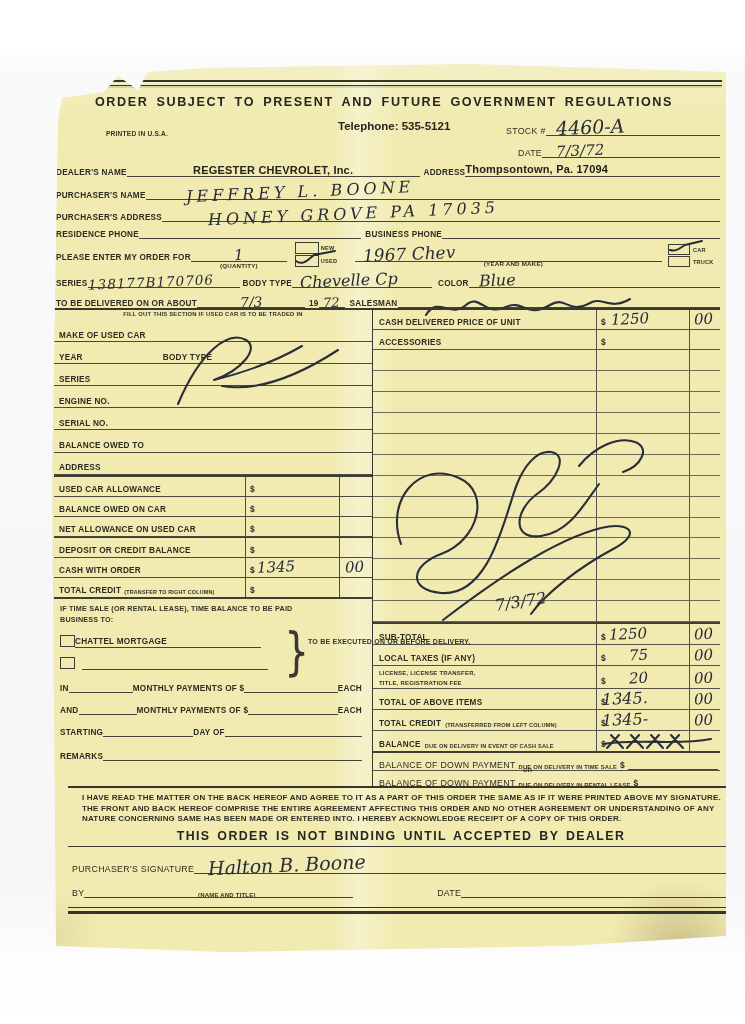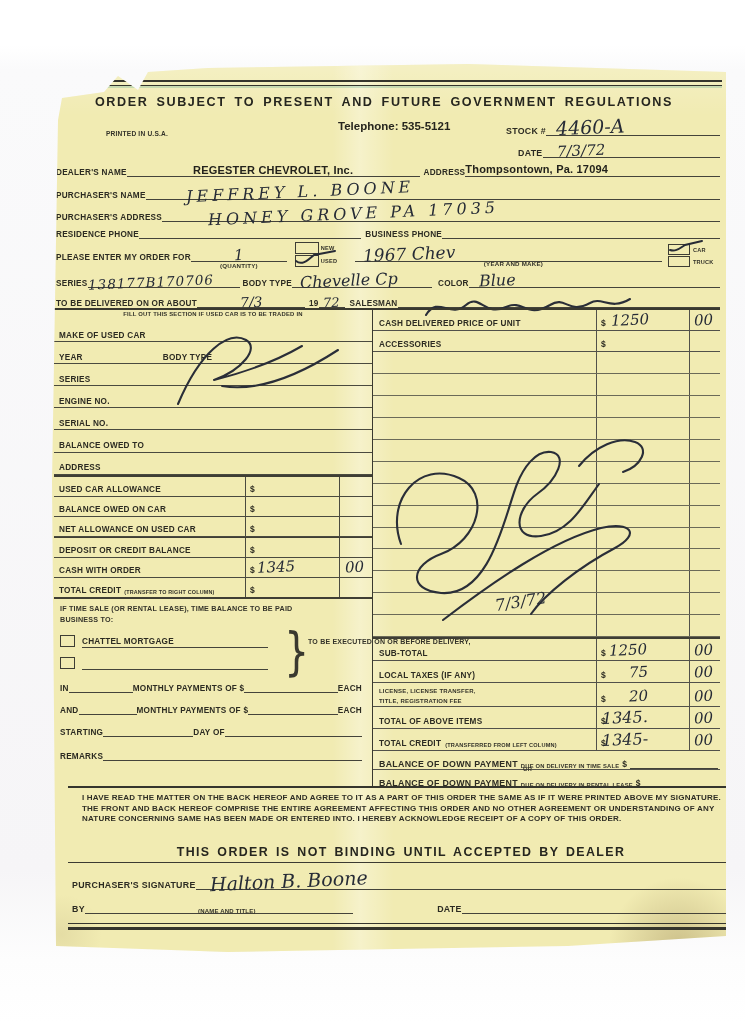--- a/index.html
+++ b/index.html
@@ -14,21 +14,21 @@
     background-color:#f1ebb2;
     background-image:
       radial-gradient(circle 70px at 93% 99.5%, rgba(118,92,44,.30), rgba(118,92,44,0) 70px),
       radial-gradient(circle 40px at 2% 98%, rgba(140,120,70,.12), rgba(140,120,70,0) 40px),
       linear-gradient(90deg, rgba(255,255,250,0) 42%, rgba(255,255,248,.35) 46%, rgba(255,255,250,0) 51%),
       linear-gradient(180deg, rgba(255,255,250,.25) 0%, rgba(255,255,250,0) 6%);
     clip-path:polygon(10px 58px,14px 36px,56px 30px,70px 14px,90px 28px,100px 10px,160px 6px,420px 2px,678px 10px,678px 874px,520px 884px,180px 890px,8px 884px,4px 420px);
     box-shadow:0 0 6px rgba(0,0,0,.08);
   }
   .lbl{font-size:8.2px;font-weight:bold;letter-spacing:.25px;white-space:nowrap;color:#2c2b22}
-  .lbl2{font-size:8.8px;font-weight:bold;letter-spacing:.3px;white-space:nowrap;color:#2c2b22}
+  .lbl2{font-size:8.8px;font-weight:normal;letter-spacing:.3px;white-space:nowrap;color:#2c2b22}
   .cap{font-size:6.2px;font-weight:bold;letter-spacing:.2px;white-space:nowrap;color:#34332a}
   .printb{font-size:11px;font-weight:bold;letter-spacing:.2px;white-space:nowrap;color:#23221c}
   .phone{font-size:11.5px;font-weight:bold;color:#26251e}
   .title{font-size:12.6px;font-weight:bold;letter-spacing:1.6px;word-spacing:3px;text-align:center;color:#26261f;white-space:nowrap}
   .hw{font-family:"DejaVu Serif",serif;font-style:italic;color:#262b36;line-height:1;white-space:nowrap}
   .lean{display:inline-block;transform:rotate(-2.5deg)}
   .u{border-bottom:1.2px solid #44433a}
   .row{display:flex;align-items:flex-end}
   .fill{flex:1;display:flex;align-items:flex-end;min-width:0}
   .fill .hw{margin-bottom:-2px}
@@ -289,21 +289,21 @@
             <span class="hw amt lean"></span>
           </div>
         <div class="mcent">
             <span class="hw amt lean"></span>
           </div>
       </div>
 
       <div style="position:relative;padding:5px 6px 0 6px;flex:1">
         <div class="cap" style="font-size:7.2px">IF TIME SALE (OR RENTAL LEASE), TIME BALANCE TO BE PAID</div>
         <div class="cap" style="font-size:7.2px;margin-top:2px">BUSINESS TO:</div>
-        <div class="row" style="height:24px;gap:7px">
+        <div class="row" style="height:24px;">
           <span class="chk" style="margin-bottom:1px"></span>
           <span class="lbl u" style="width:186px;padding-bottom:1px">CHATTEL MORTGAGE</span>
         </div>
         <div class="row" style="height:22px;gap:7px">
           <span class="chk" style="margin-bottom:1px"></span>
           <span class="u" style="width:186px;height:10px"></span>
         </div>
         <span class="ab" style="left:226px;top:22px;font-family:'DejaVu Sans',sans-serif;font-size:52px;font-weight:400;color:#3a392f;transform:scaleX(.75)">}</span>
         <div class="ab cap" style="left:254px;top:38px;width:58px;font-size:7px;line-height:9.5px;text-align:center">TO BE EXECUTED ON OR BEFORE DELIVERY,</div>
         <div class="row" style="height:23px;padding-right:4px">
@@ -484,40 +484,54 @@
             <span class="cap" style="font-size:5.6px">(TRANSFERRED FROM LEFT COLUMN)</span>
           </div>
         <div class="rcur">
             <span class="cur">$</span>
             <span class="hw amt lean" style="margin-left:-7px;font-size:16px">1345-</span>
           </div>
         <div class="rcent">
             <span class="hw amt lean">00</span>
           </div>
       </div>
+      <div class="rrow" style="height:21px;border-bottom:2px solid #3f3e34">
+        <div class="rlabel">
+            <span class="lbl">BALANCE</span>
+            <span class="cap" style="font-size:5.6px">DUE ON DELIVERY IN EVENT OF CASH SALE</span>
+          </div>
+        <div class="rcur" style="overflow:visible">
+            <span class="cur">$</span>
+          <svg class="scrawl ab" style="left:4px;top:1px" width="112" height="19" viewBox="0 0 112 19">
+            <path d="M6 16 L18 3 M10 3 L22 16 M26 16 L38 3 M30 3 L42 16 M46 16 L58 3 M50 3 L62 16 M66 16 L78 3 M70 3 L82 16"></path>
+            <path d="M2 12 C 38 6, 76 14, 110 7"></path>
+          </svg>
+        </div>
+        <div class="rcent"></div>
+      </div>
 
       <div class="drow" style="border-bottom:1px solid #52514a">
         <span class="lbl2">BALANCE OF DOWN PAYMENT</span>
         <span class="cap" style="font-size:5.8px">DUE ON DELIVERY IN TIME SALE</span>
         <span class="cur">$</span>
         <span class="fill u" style="margin-right:2px"></span>
       </div>
       <div class="drow">
         <span class="cap ab" style="left:150px;top:-4px;font-size:5.8px">OR</span>
         <span class="lbl2">BALANCE OF DOWN PAYMENT</span>
         <span class="cap" style="font-size:5.8px">DUE ON DELIVERY IN RENTAL LEASE</span>
         <span class="cur">$</span>
         <span class="fill u" style="margin-right:2px"></span>
       </div>
     </div>
   </div>
 
   <div class="ab" style="left:20px;top:724px;width:666px;border-top:2.5px solid #35352d">
     <div class="para" style="margin:5px 10px 0 14px">I HAVE READ THE MATTER ON THE BACK HEREOF AND AGREE TO IT AS A PART OF THIS ORDER THE SAME AS IF IT WERE PRINTED ABOVE MY SIGNATURE. THE FRONT AND BACK HEREOF COMPRISE THE ENTIRE AGREEMENT AFFECTING THIS ORDER AND NO OTHER AGREEMENT OR UNDERSTANDING OF ANY NATURE CONCERNING SAME HAS BEEN MADE OR ENTERED INTO. I HEREBY ACKNOWLEDGE RECEIPT OF A COPY OF THIS ORDER.</div>
-    <div class="nb" style="margin-top:20px">THIS ORDER IS NOT BINDING UNTIL ACCEPTED BY DEALER</div>
+    <div class="nb" style="margin-top:4px">THIS ORDER IS NOT BINDING UNTIL ACCEPTED BY DEALER</div>
     <div class="rule1" style="margin-top:3px"></div>
     <div class="row" style="height:27px;padding:0 4px">
       <span class="lbl2">PURCHASER'S SIGNATURE</span>
       <span class="fill u">
           <span class="hw lean" style="font-size:19px;padding-left:14px">Halton B. Boone</span>
         </span>
     </div>
     <div class="row" style="height:24px;padding:0 4px;position:relative">
       <span class="lbl2">BY</span>
       <span class="fill u" style="max-width:292px"></span>

